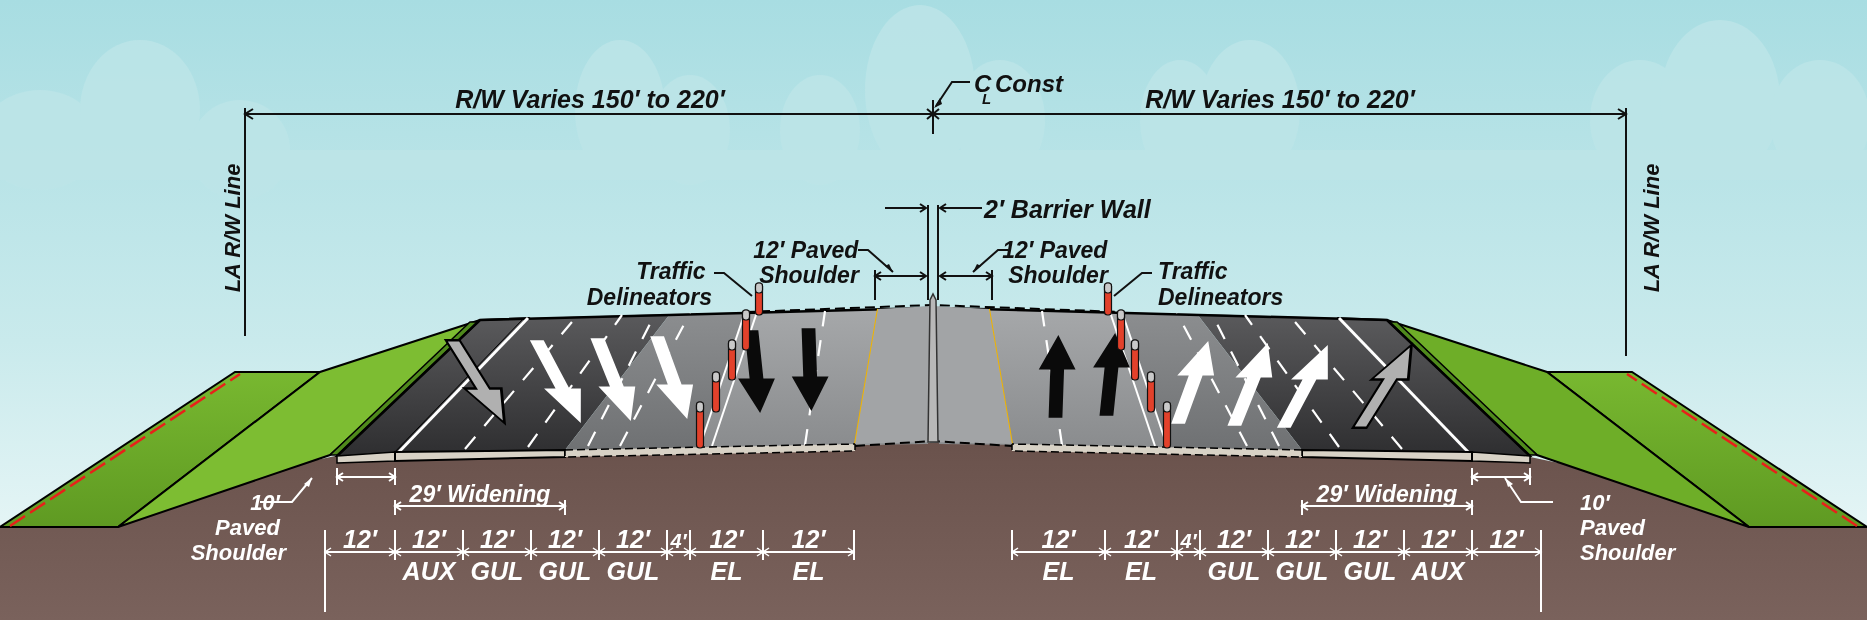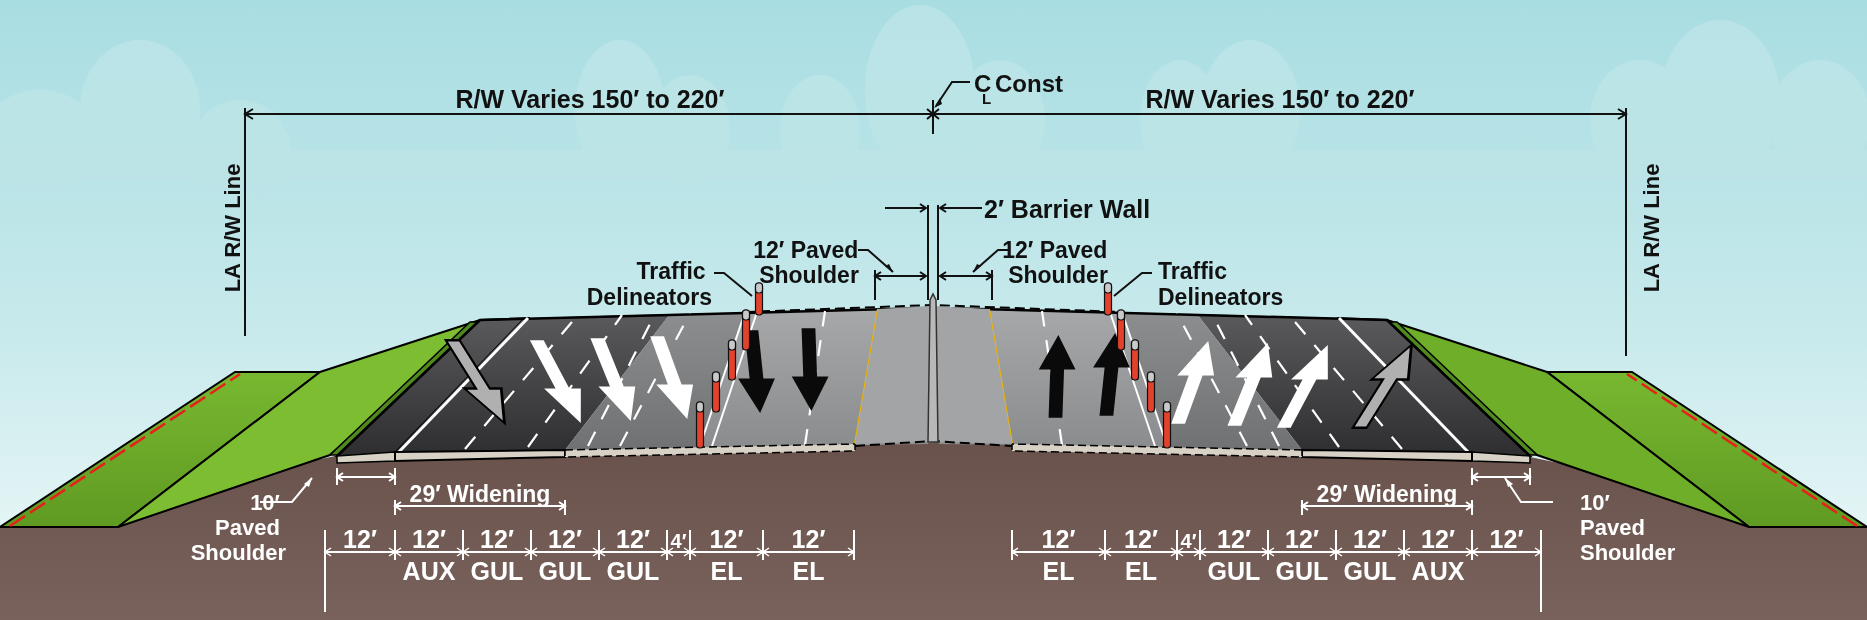--- a/index.html
+++ b/index.html
@@ -1,17 +1,17 @@
 <!DOCTYPE html>
 <html><head>
 <meta charset="utf-8">
 <style>
   html, body { margin: 0; padding: 0; }
   body { width: 1867px; height: 620px; overflow: hidden; background: #b5e0e4; }
-  #stage { position: relative; width: 1867px; height: 620px; }
+  #stage { position: relative; width: 1867px; height: 620px; font-style: italic; }
   svg text { font-family: "Liberation Sans", "DejaVu Sans", sans-serif; font-weight: bold; }
   .lbl-dark { fill: #111; }
   .lbl-light { fill: #fff; }
 </style>
 </head>
 <body>
 
 <div id="stage">
 <svg id="svg" width="1867" height="620" viewBox="0 0 1867 620" xmlns="http://www.w3.org/2000/svg">
   <defs>

